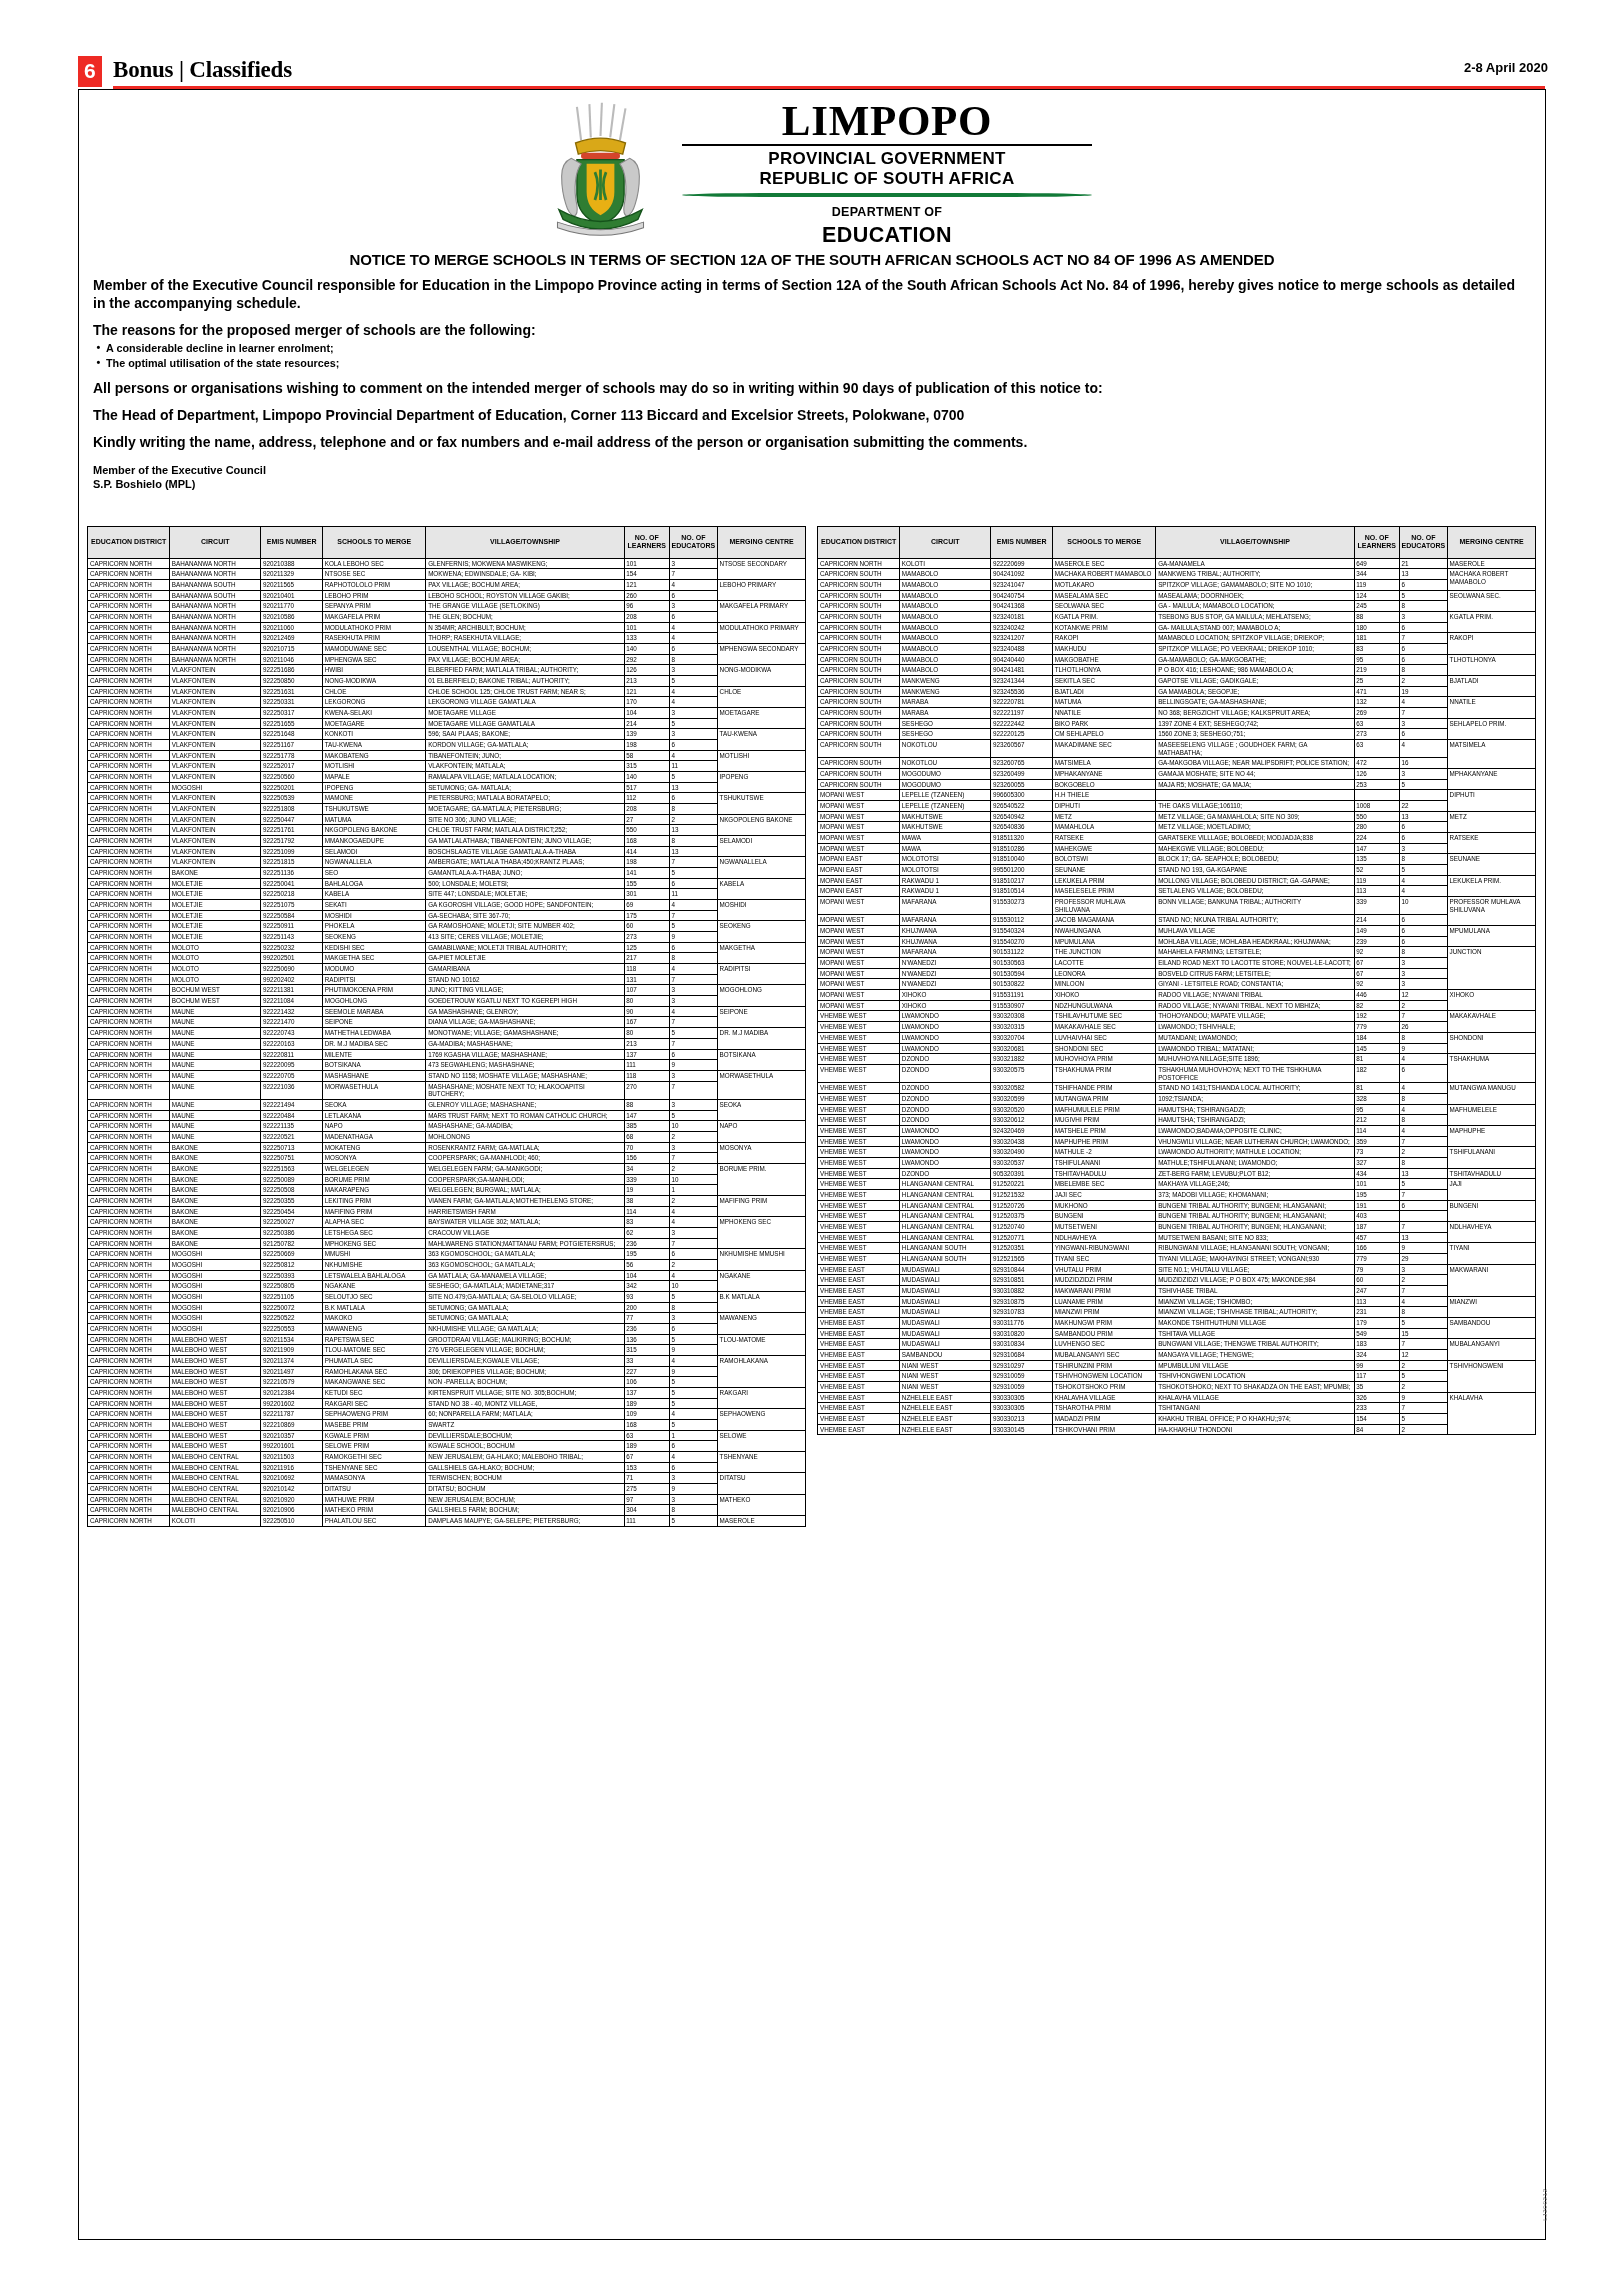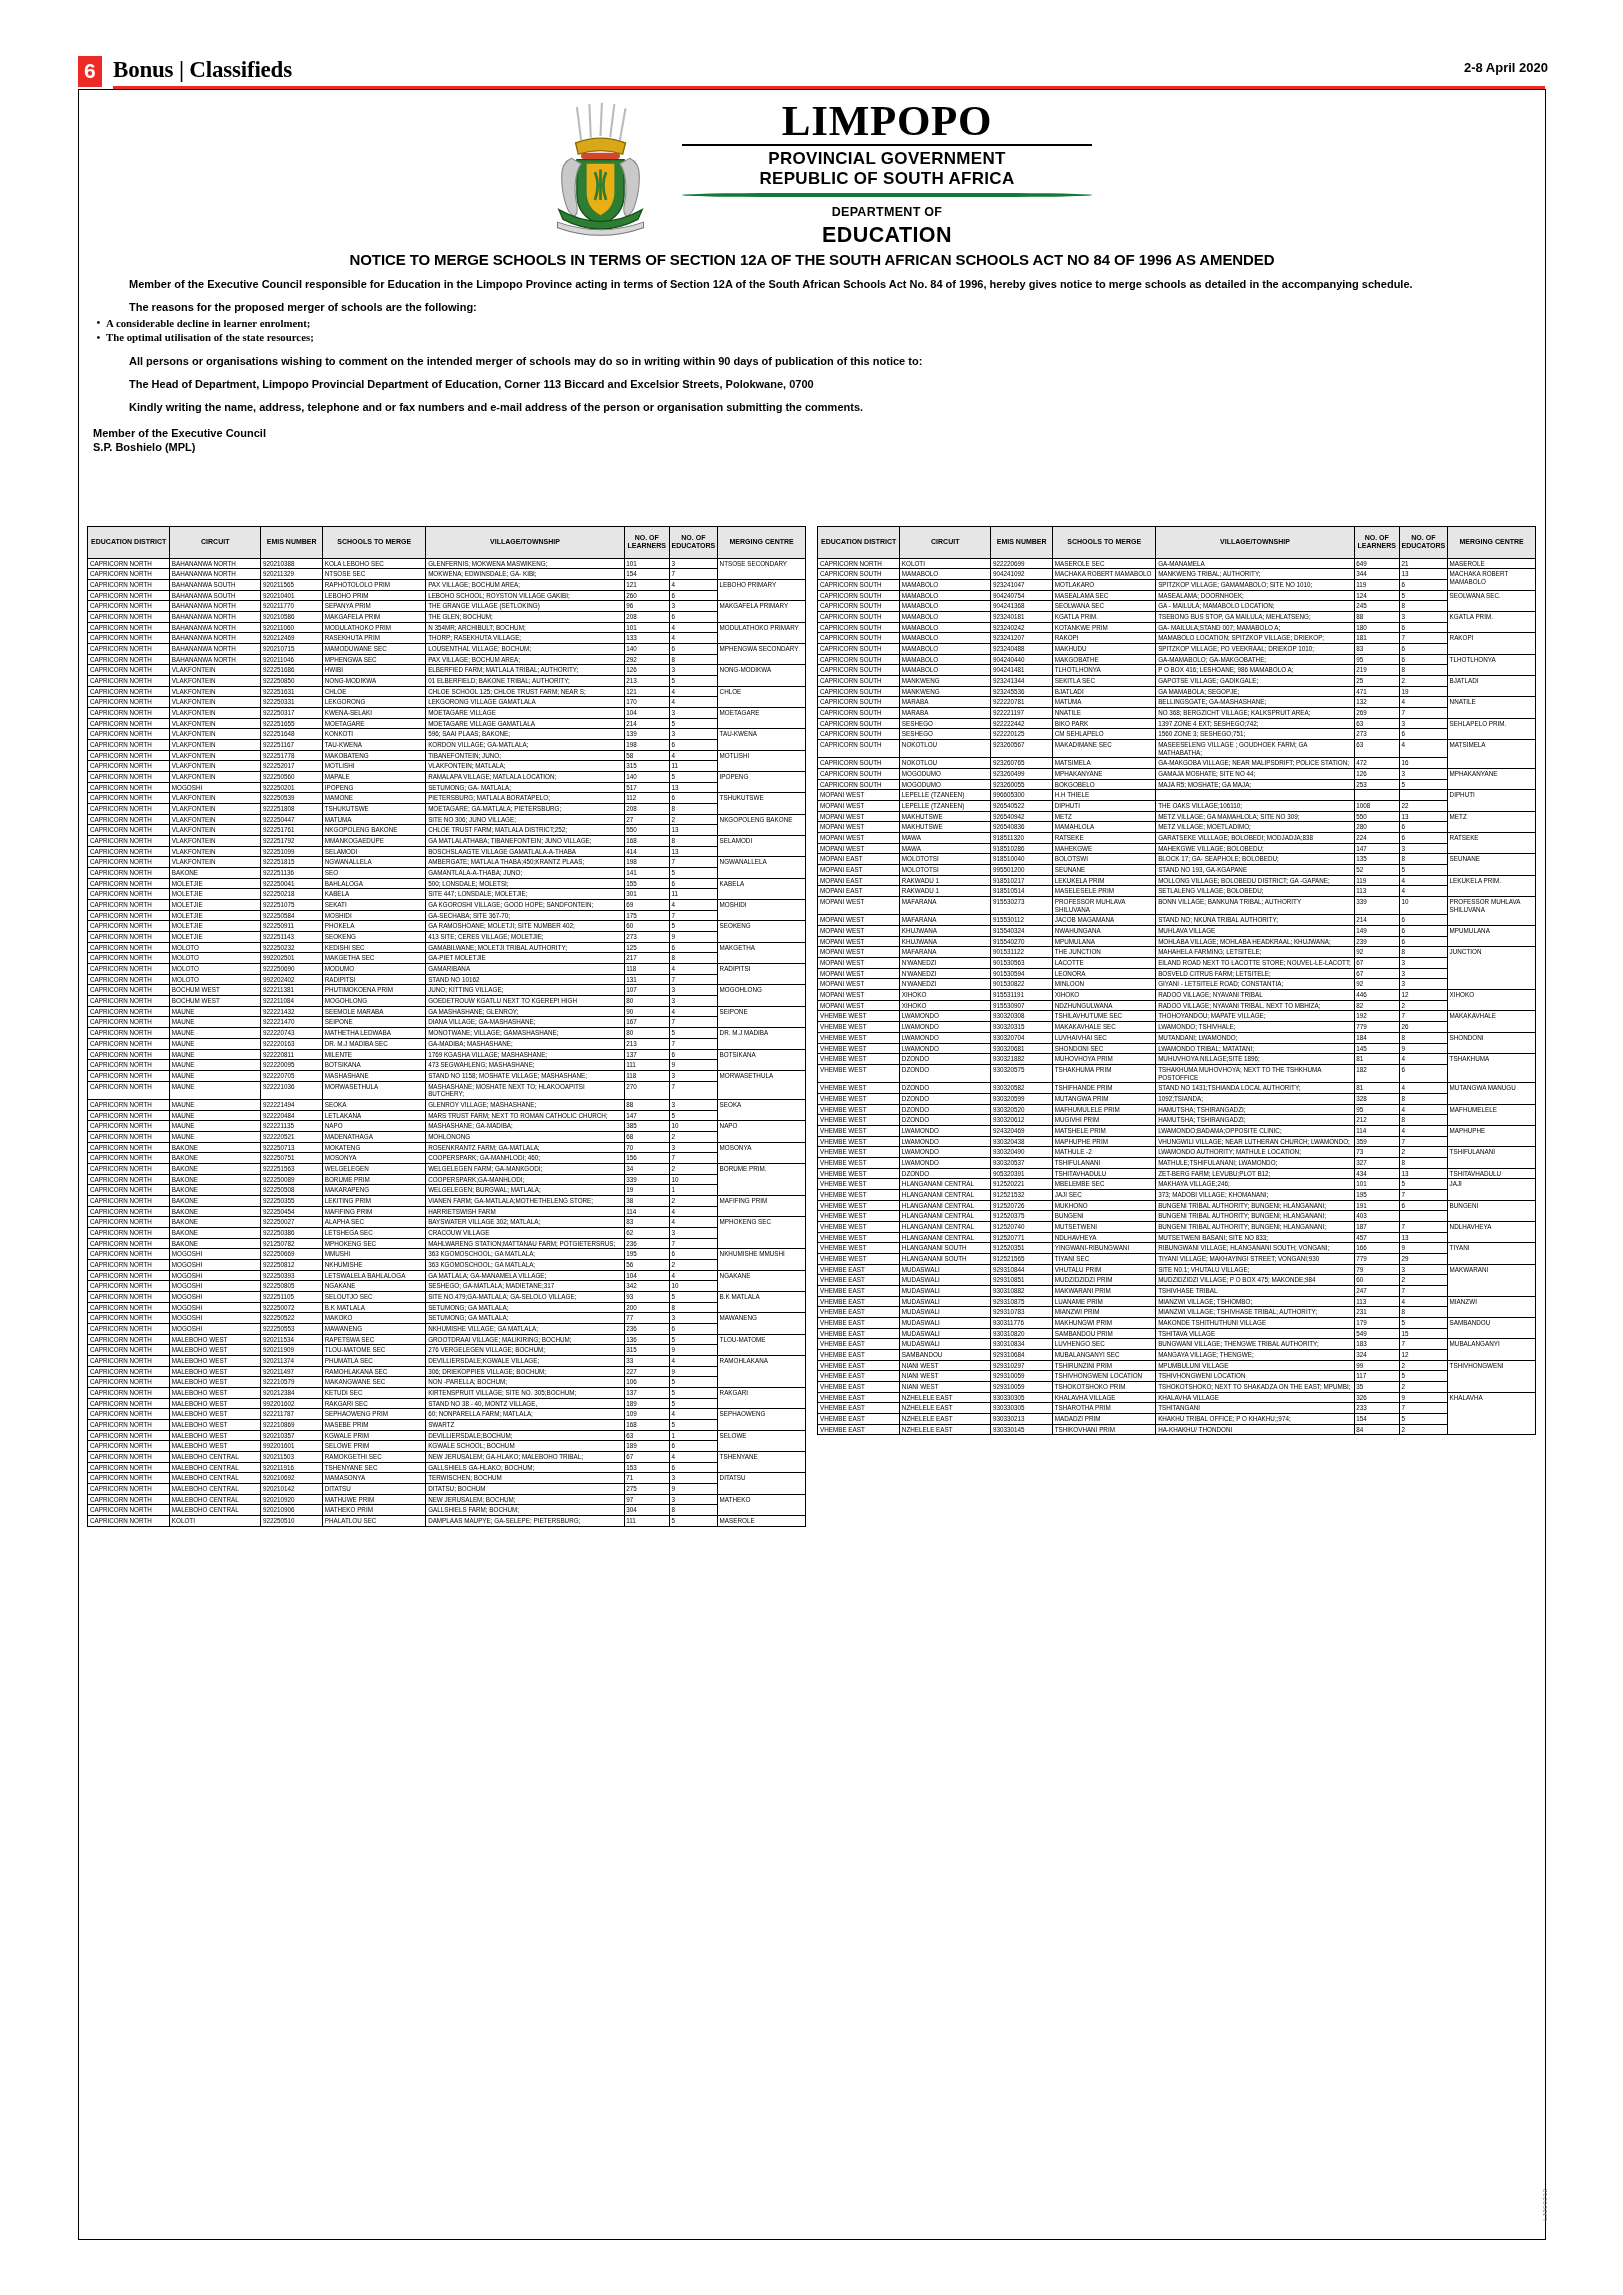--- a/index.html
+++ b/index.html
@@ -42,22 +42,22 @@
   .lt-limpopo { font-family:"Liberation Serif", serif; font-weight:bold; font-size:43px; line-height:0.96; letter-spacing:0.7px; }
   .lt-hr { height:2.1px; background:#000; margin:2.8px 0 3.5px 0; }
   .lt-prov { font-size:17px; font-weight:bold; letter-spacing:0.3px; line-height:1.18; }
   .lt-green { height:4.2px; background:#127A38; border-radius:50%/100%; margin:3.5px 0 8.3px 0; }
   .lt-dept { font-size:12.5px; font-weight:bold; letter-spacing:0.3px; }
   .lt-edu { font-size:21.5px; font-weight:bold; letter-spacing:0.4px; margin-top:3.5px; }
 
   
   .notice-text { position:absolute; left:14px; right:14px; top:161px; }
   .nt-title { text-align:center; font-size:15px; font-weight:bold; letter-spacing:-0.1px; }
-  .nt-para { font-size:11px; font-weight:bold; margin-top:9px; line-height:1.28;margin-left:36px; }
-  .nt-list { margin:1.4px 0 0 0; padding:0; list-style:none;font-family:Liberation Serif, serif; }
+  .nt-para { font-size:14px; font-weight:bold; margin-top:9px; line-height:1.28; }
+  .nt-list { margin:1.4px 0 0 0; padding:0; list-style:none; }
   .nt-list li { font-size:10.8px; font-weight:bold; line-height:1.38; padding-left:13px; position:relative; }
   .nt-list li:before { content:"\2022"; position:absolute; left:3.5px; top:-0.7px; }
   .nt-sign { font-size:11px; font-weight:bold; line-height:1.3; margin-top:11px; }
 
   
   .tables { position:absolute; left:8.3px; top:436px; width:1450px; display:flex; gap:11px; }
   .tcol { width:719px; }
   table.sched { border-collapse:collapse; width:100%; table-layout:fixed; }
   table.sched th, table.sched td {
     border:0.7px solid #000;

